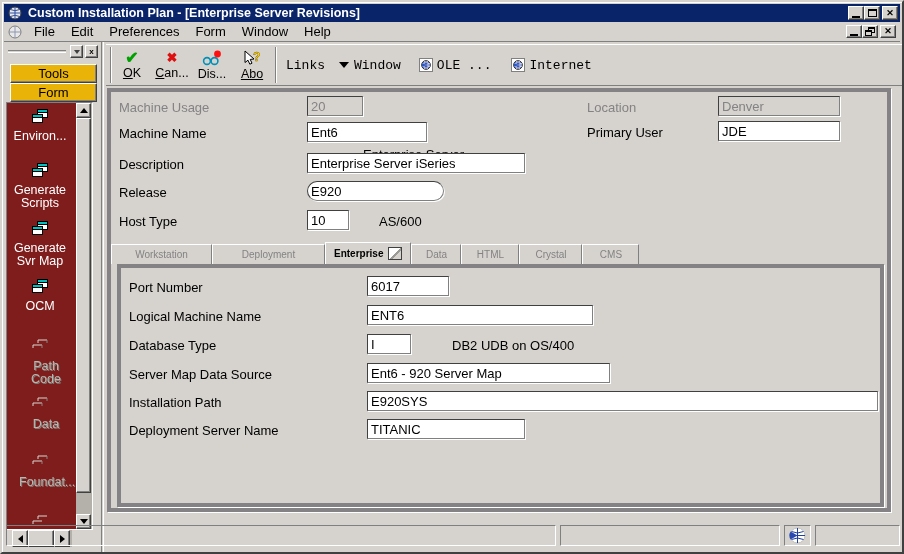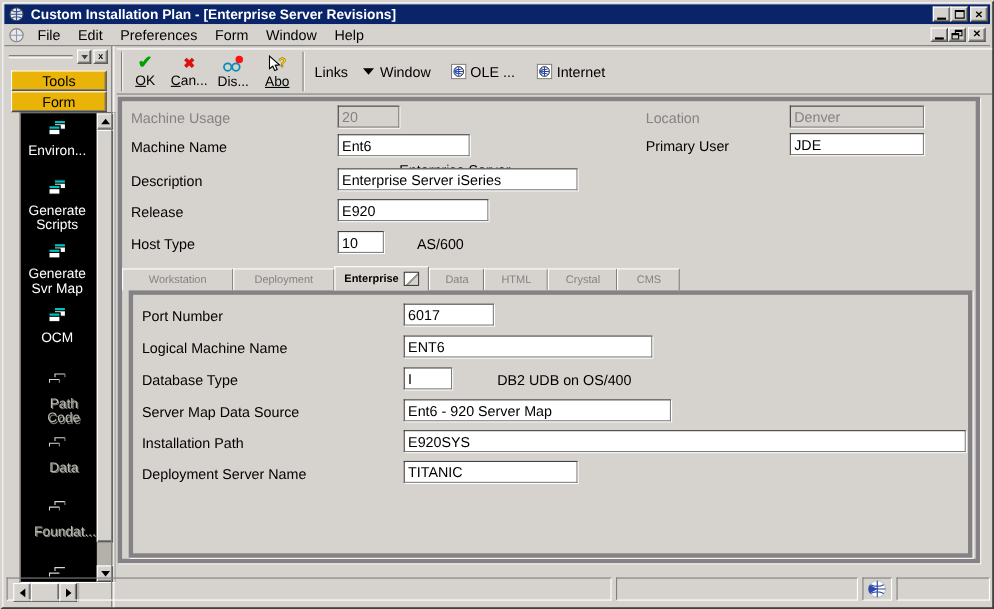--- a/index.html
+++ b/index.html
@@ -41,41 +41,41 @@
     height:20px; padding:0 3px; }
   .field.disabled { background:#d6d3ce; color:#848284; }
   .etch-v { width:2px; border-left:1px solid #808080; border-right:1px solid #fff; }
 
   
   .grip-line { position:absolute; left:6px; top:48px; width:58px; height:3px; border-top:1px solid #808080; border-bottom:1px solid #fff; }
   .mini-btn { position:absolute; width:13px; height:13px; top:43px; background:#d6d3ce; border:1px solid; border-color:#fff #404040 #404040 #fff;
      box-shadow: inset -1px -1px 0 #808080; display:flex; align-items:center; justify-content:center; font-size:8px; font-weight:bold; }
   .tri-down { width:0; height:0; border-left:3px solid transparent; border-right:3px solid transparent; border-top:4px solid #404040; }
   .side-btn { position:absolute; left:8px; width:87px; height:19px; display:flex; align-items:center; justify-content:center; font-size:13px; }
-  .exit-panel { position:absolute; left:16px; top:100px; width:87px; height:428px; background:#000000;
+  .exit-panel { position:absolute; left:4px; top:100px; width:87px; height:428px; background:#7f1d1d;
     border:1px solid; border-color:#808080 #fff #fff #808080; overflow:hidden; }
   .exit-item { position:absolute; left:0; width:66px; text-align:center; cursor:pointer; }
   .exit-item .exit-label { font-size:12.5px; color:#fff; line-height:13px; margin-top:2px; }
   .exit-item.disabled .exit-label { color:#b9b7b0; text-shadow:1px 1px 0 #7e7c76;padding-left:12px; }
   .vscroll { position:absolute; right:0; top:0; width:16px; height:100%; background:#b3b1aa; }
   .hscroll { position:absolute; left:10px; top:528px; width:60px; height:17px; background:#b3b1aa; display:flex; }
   .scr-btn { background:#d6d3ce; border:1px solid; border-color:#fff #404040 #404040 #fff; box-shadow: inset -1px -1px 0 #808080;
     display:flex; align-items:center; justify-content:center; }
   .t-up { width:0;height:0;border-left:4px solid transparent;border-right:4px solid transparent;border-bottom:5px solid #000; }
   .t-dn { width:0;height:0;border-left:4px solid transparent;border-right:4px solid transparent;border-top:5px solid #000; }
   .t-lf { width:0;height:0;border-top:4px solid transparent;border-bottom:4px solid transparent;border-right:5px solid #000; }
   .t-rt { width:0;height:0;border-top:4px solid transparent;border-bottom:4px solid transparent;border-left:5px solid #000; }
 
   
   .toolbar { position:absolute; left:104px; top:42px; width:798px; height:42px;
     border-top:1px solid #fff; border-bottom:1px solid #808080; display:flex; align-items:center; }
   .tbtn { width:40px; height:38px; display:flex; flex-direction:column; align-items:center; justify-content:center; gap:1px; cursor:pointer; }
   .tbtn .tlabel { font-size:12.5px; color:#000; }
   .tbtn.u1 .tlabel::first-letter { text-decoration:underline; }
-  .tool-text { font-size:13px; color:#000; margin:0 6px; cursor:pointer; }
+  .tool-text { font-size:13px; color:#000; margin:0 6px; cursor:pointer;font-family:Liberation Mono, monospace; }
   .icon13 { width:14px; height:14px; background:#fff; border:1px solid #808080; display:inline-flex; align-items:center; justify-content:center; }
 
   
   .thick { border:4px solid #848284; box-shadow:1px 1px 0 #fff; background:#d6d3ce; }
   .main-panel { position:absolute; left:105px; top:86px; width:784px; height:424px; }
   .v-divider { position:absolute; left:99px; top:40px; width:3px; height:512px; border-left:1px solid #808080; border-right:1px solid #fff; }
 
   
   .tabstrip { position:absolute; left:0px; top:150px; height:22px; display:flex; align-items:flex-end; }
   .tab { height:20px; padding:0 8px; font-size:10px; color:#848284; display:flex; align-items:center; justify-content:center;
@@ -312,31 +312,31 @@
     <div class="abs lbl13" style="left:8px;top:34px;">Machine Name</div>
     <input class="abs field" style="left: 196px; top: 30px; width: 120px;" value="Ent6">
 
     <div class="abs lbl13" style="left:476px;top:33px;">Primary User</div>
     <input class="abs field" style="left: 607px; top: 29px; width: 122px;" value="JDE">
 
     <div class="abs lbl13" style="left:8px;top:65px;">Description</div>
     <input class="abs field" style="left: 196px; top: 61px; width: 218px;" value="Enterprise Server iSeries">
 
     <div class="abs lbl13" style="left:8px;top:93px;">Release</div>
-    <input class="abs field" style="left: 196px; top: 89px; width: 137px;" value="E920">
+    <input class="abs field" style="left: 196px; top: 89px; width: 137px; border-radius: 10px;" value="E920">
 
     <div class="abs lbl13" style="left:8px;top:122px;">Host Type</div>
     <input class="abs field" style="left: 196px; top: 118px; width: 42px;" value="10">
     <div class="abs lbl13" style="left:268px;top:122px;">AS/600</div>
 
     <div class="tabstrip">
       <div class="tab" style="width:101px;">
           <span>Workstation</span>
         </div>
-      <div class="tab" style="width:92px;">
+      <div class="tab" style="width:113px;">
           <span>Deployment</span>
         </div>
       <div class="tab active">
           <span>Enterprise</span>
           <span class="dogear"></span>
         </div>
       <div class="tab" style="width:50px;">
           <span>Data</span>
         </div>
       <div class="tab" style="width:58px;">

